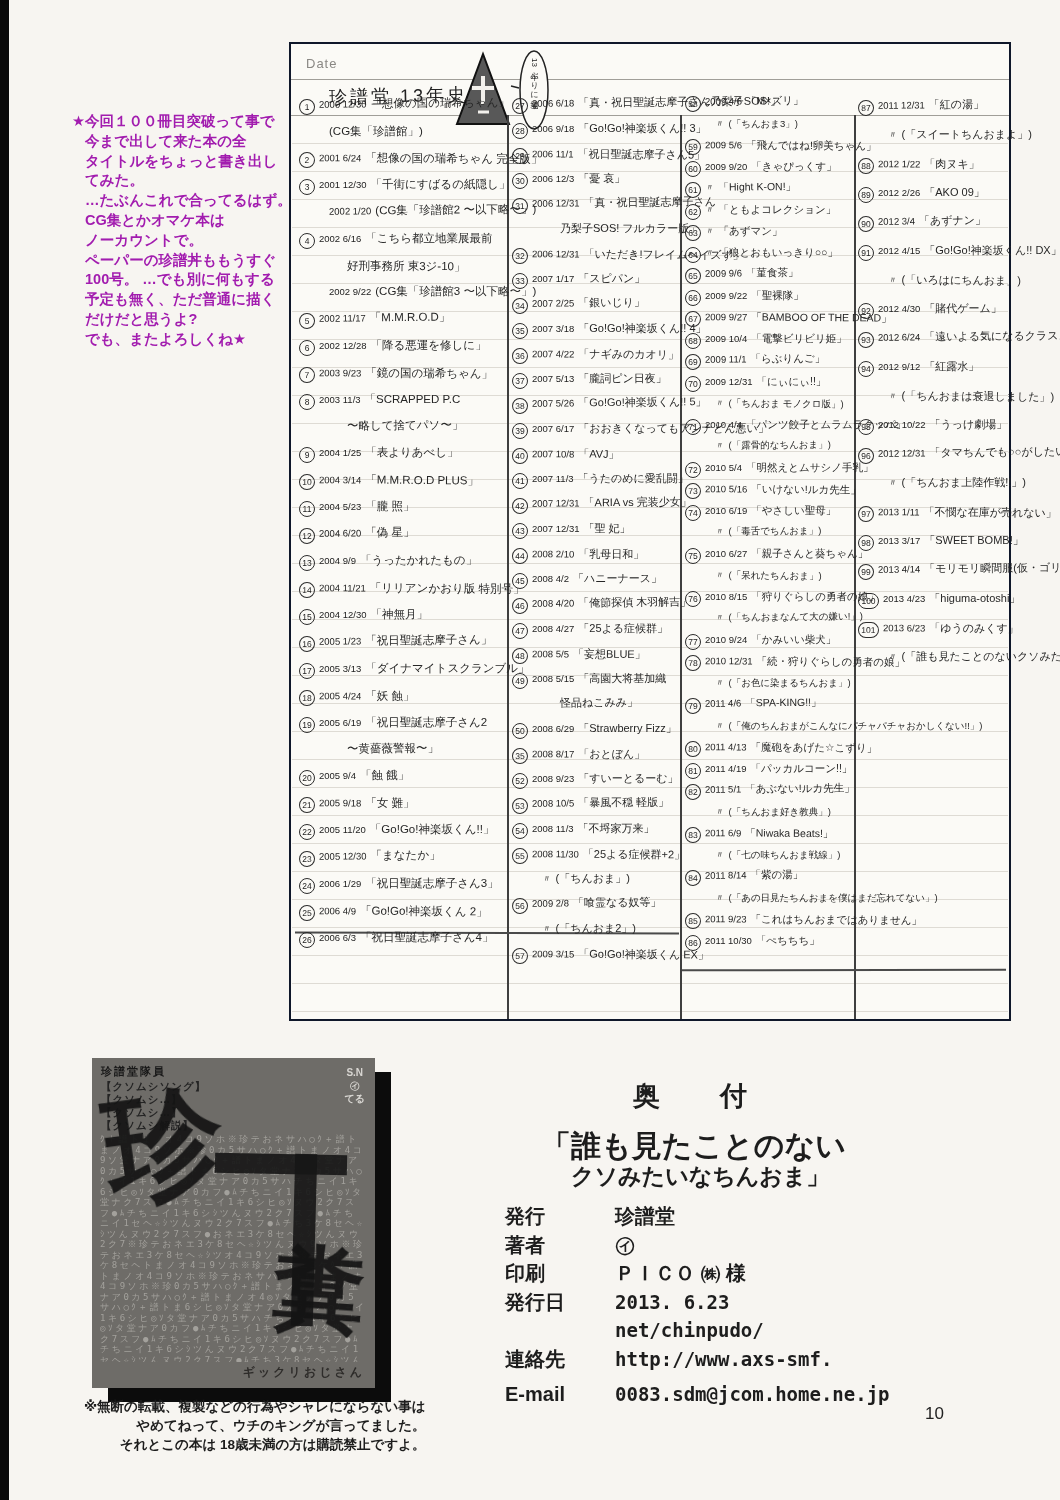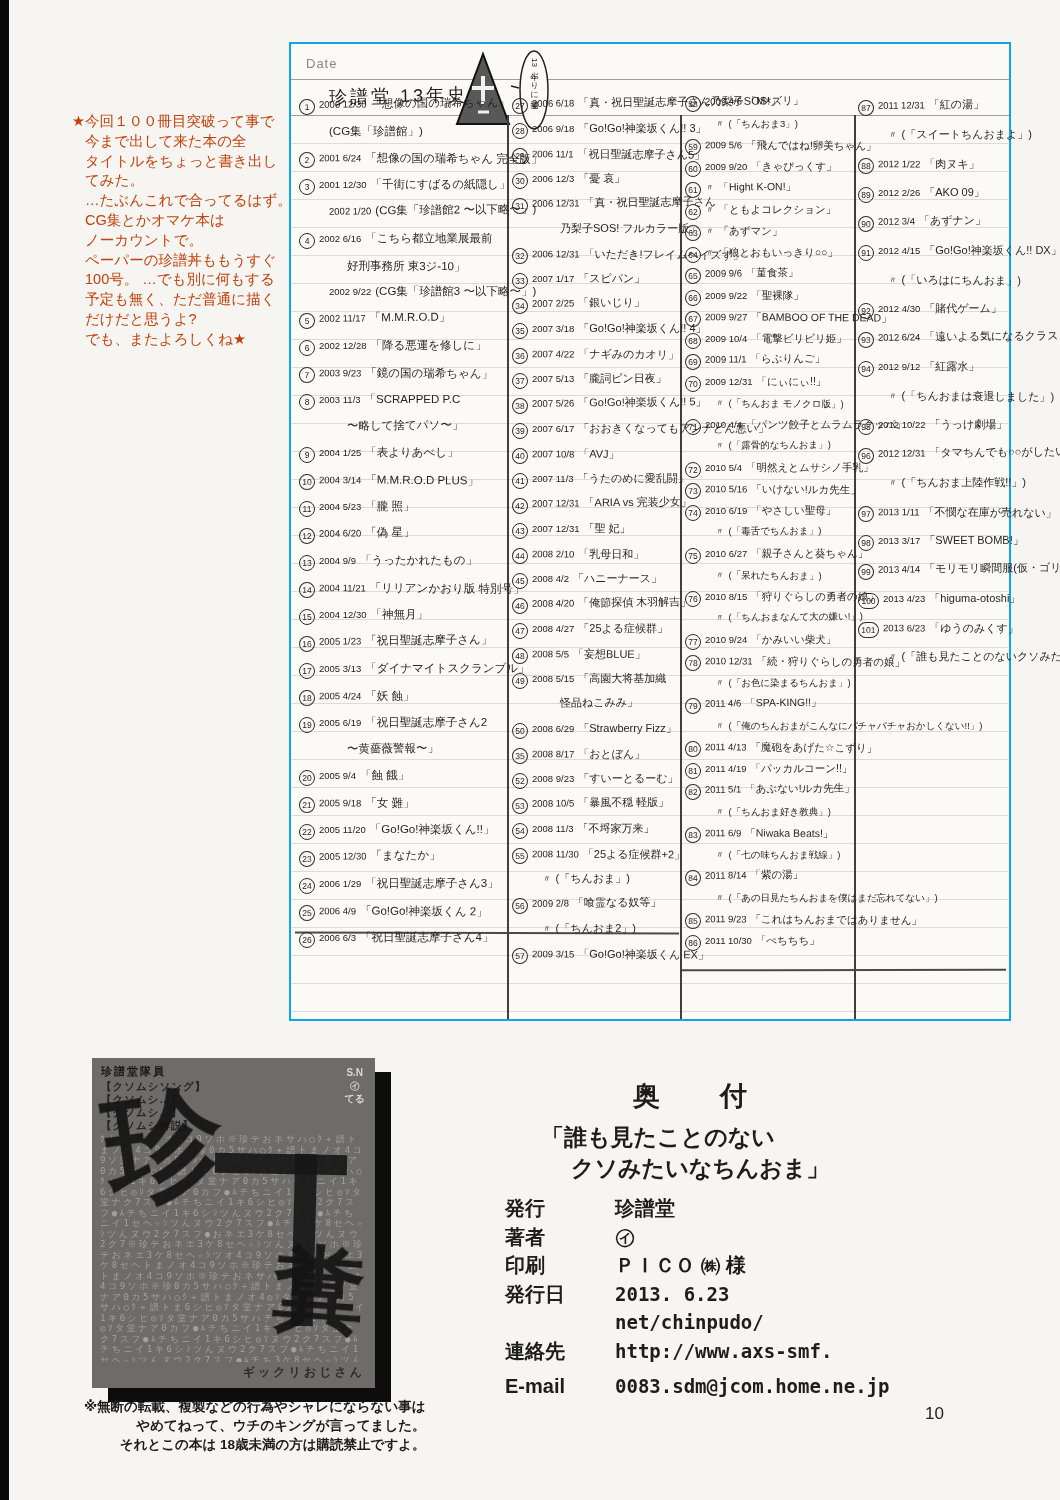--- a/index.html
+++ b/index.html
@@ -2,26 +2,26 @@
 <html><head>
 <meta charset="utf-8">
 <style>
   html,body{margin:0;padding:0;background:#e8e6e2;}
   .page{position:relative;width:1060px;height:1500px;background:#f7f5f1;overflow:hidden;
         font-family:"Liberation Sans","DejaVu Sans",sans-serif;color:#1d1d1d;}
   .edge-strip{position:absolute;left:0;top:0;width:9px;height:1500px;background:#0a0a0a;}
 
   
   .intro{position:absolute;left:72px;top:112px;width:228px;}
-  .iline{font-size:14.5px;font-weight:400;line-height:19.8px;color:#c2410c;white-space:nowrap;}
+  .iline{font-size:14.5px;font-weight:700;line-height:19.8px;color:#a21caf;white-space:nowrap;}
   .iline + .iline{padding-left:13px;}
 
   
   .notebook{position:absolute;left:289px;top:42px;width:718px;height:975px;
-            border:2px solid #0ea5e9;background:#fbfaf6;}
+            border:2px solid #0f172a;background:#fbfaf6;}
   .nb-date{position:absolute;left:15px;top:12px;font-size:13px;color:#8a8884;letter-spacing:1px;}
   .nb-line{position:absolute;left:0;right:0;height:1px;background:#a09e98;}
   .l1{top:35px}.l2{top:71px}
   .rules{position:absolute;left:1px;right:1px;top:72px;bottom:1px;
          background:repeating-linear-gradient(to bottom,transparent 0 27px,#dedbd4 27px 28px);}
   .nb-title{position:absolute;left:38px;top:40px;font-size:18px;color:#222;
             letter-spacing:3px;transform:rotate(-1.3deg);font-weight:500;}
   .doodle{position:absolute;left:160px;top:2px;}
   .vline{position:absolute;top:71px;bottom:0;width:1.5px;background:#3f3f3f;}
   .v1{left:216px}.v2{left:389px}.v3{left:563px}
@@ -65,21 +65,21 @@
   .big2{right:10px;bottom:36px;font-size:92px;transform:rotate(4deg);}
   .blotch{position:absolute;background:#161616;opacity:.9;}
   .b1{right:28px;top:96px;width:132px;height:20px;transform:rotate(1deg);}
   .b2{right:60px;top:96px;width:22px;height:172px;transform:rotate(1.5deg);}
   .p-bottom{position:absolute;right:10px;bottom:7px;color:#2e2c2a;font-size:12px;
             letter-spacing:3px;font-weight:700;}
 
   
   .colophon{position:absolute;left:505px;top:1078px;width:460px;}
   .c-heading{margin-left:128px;font-size:27px;font-weight:700;letter-spacing:2px;}
-  .c-title1{margin-left:36px;font-size:23px;font-weight:700;line-height:31px;margin-top:8px;}
+  .c-title1{margin-left:36px;font-size:30px;font-weight:700;line-height:31px;margin-top:16px;}
   .c-title2{margin-left:66px;font-size:23px;font-weight:700;line-height:31px;}
   .c-rows{margin-top:10px;}
   .c-row{display:flex;line-height:28.5px;}
   .c-row:last-child{margin-top:7px;}
   .c-label{width:110px;font-weight:700;font-size:20px;flex:none;}
   .c-value{font-size:20px;font-weight:700;}
   .c-value.mono{font-family:"DejaVu Sans Mono",monospace;font-size:19px;}
 
   
   .footnote{position:absolute;left:84px;top:1398px;}

